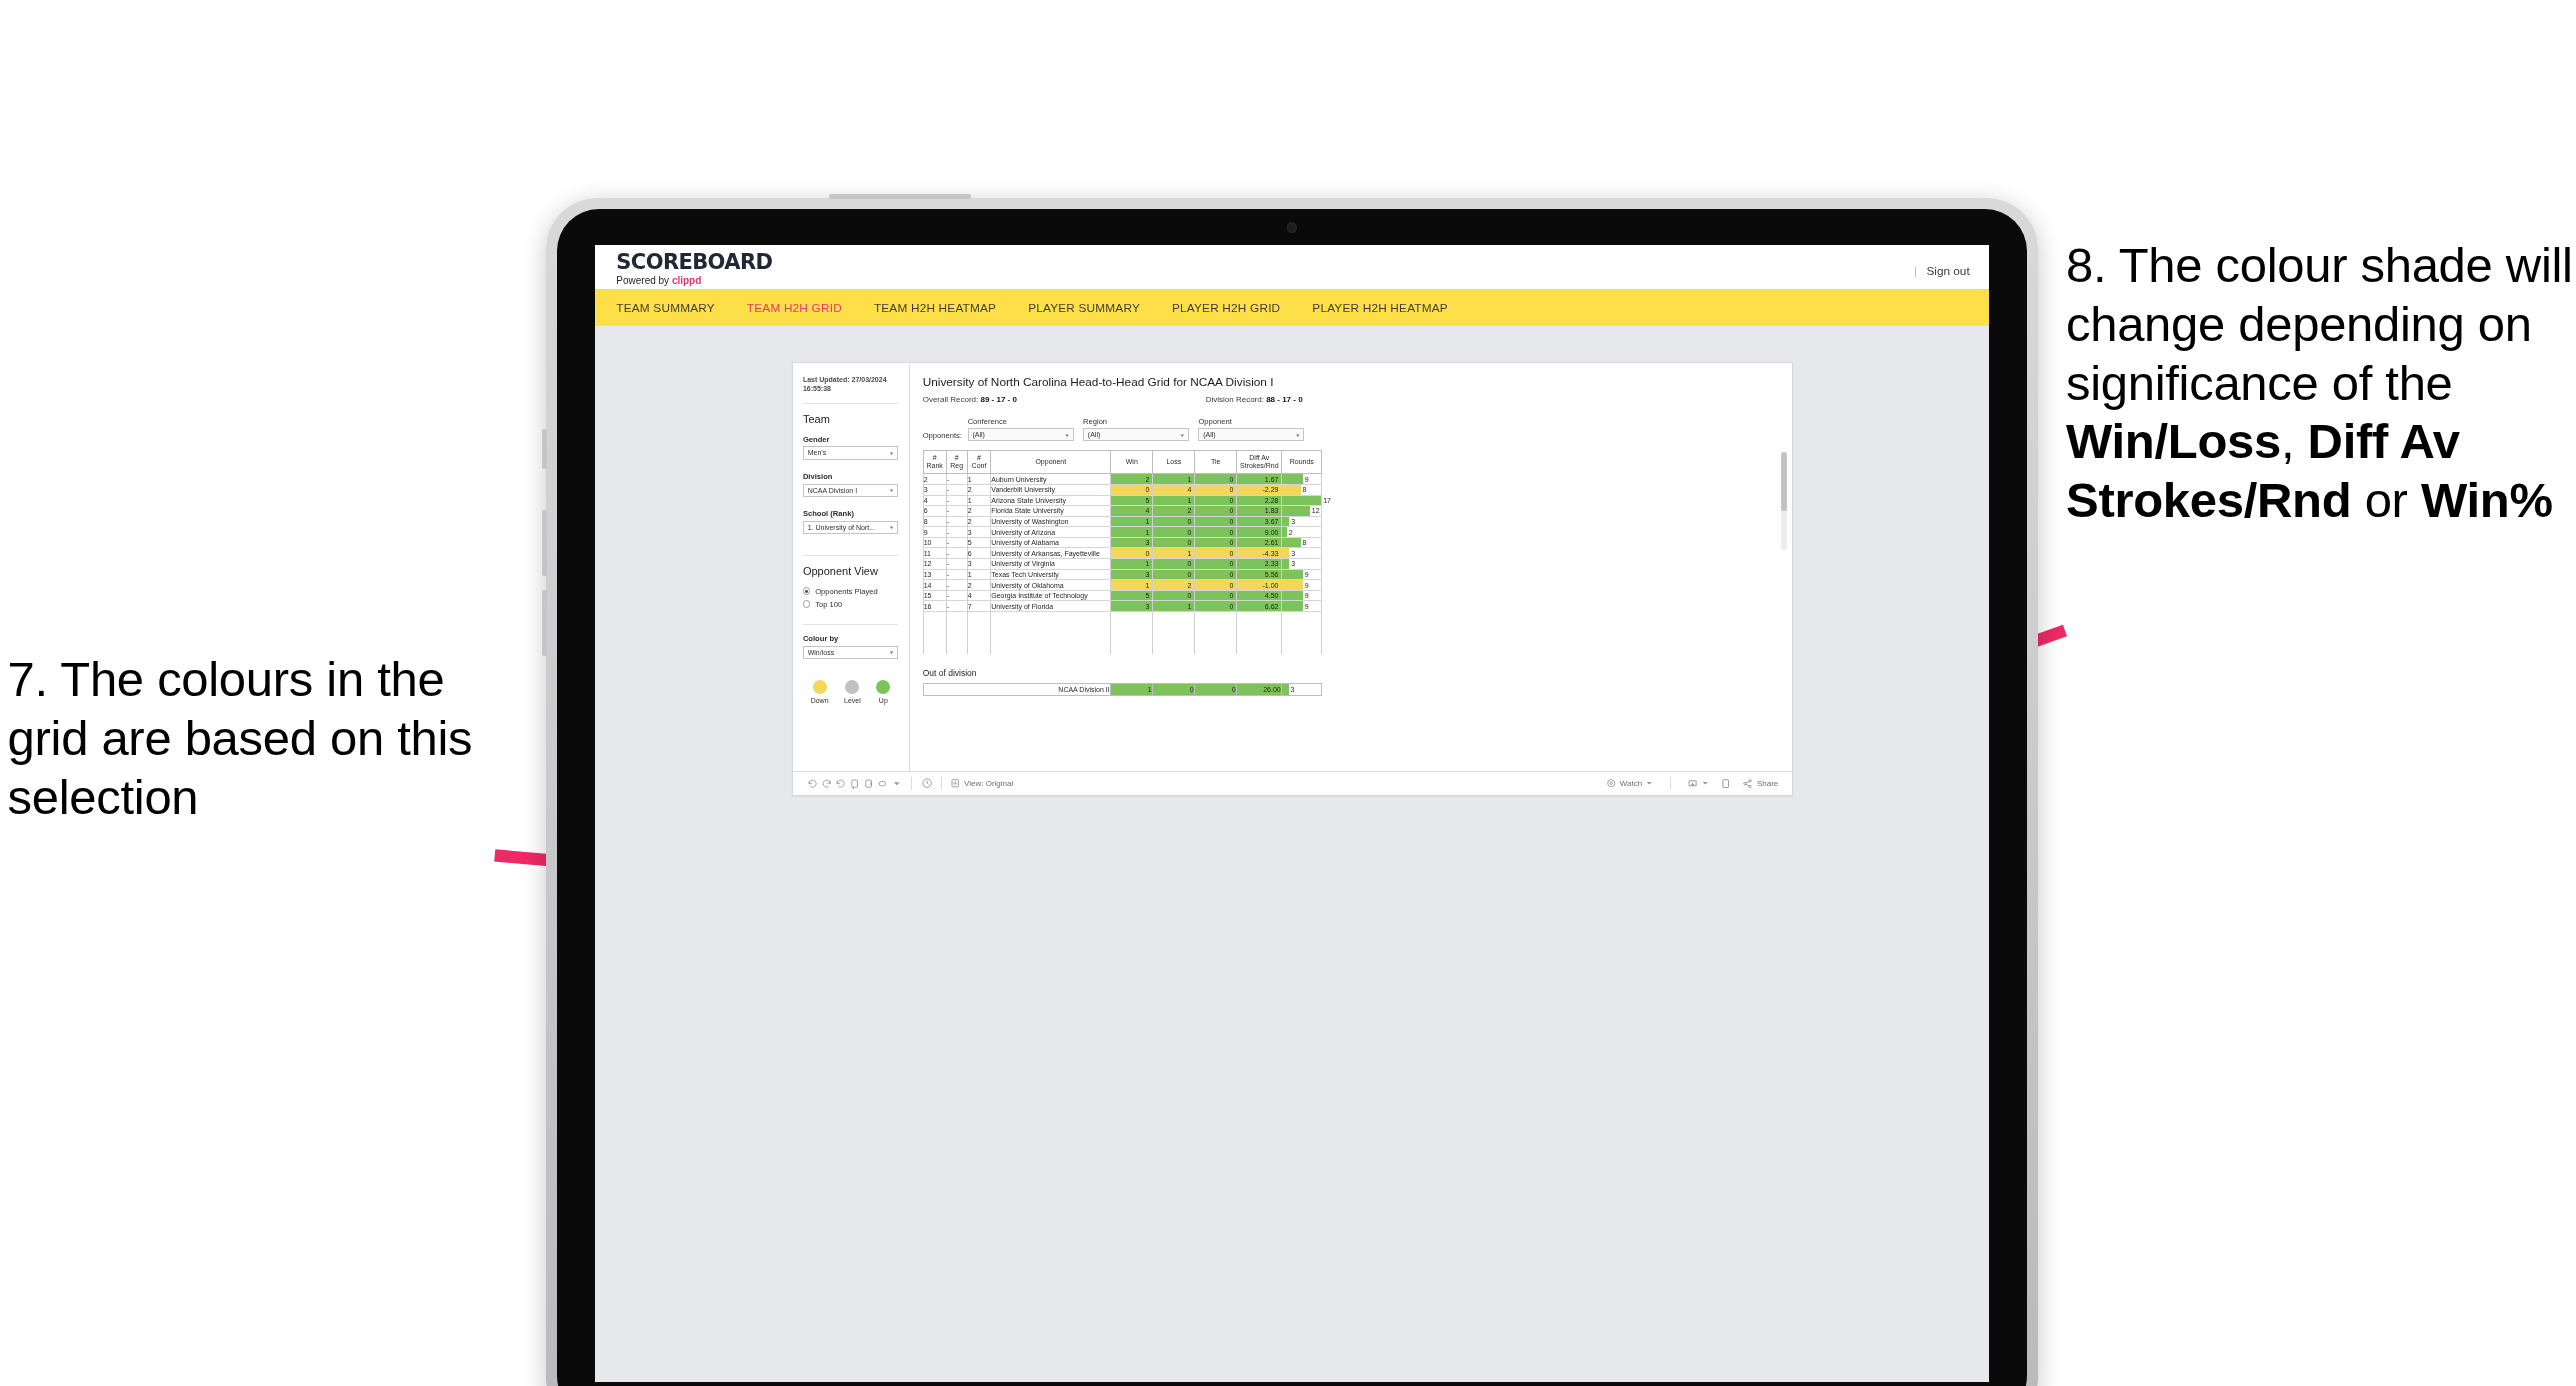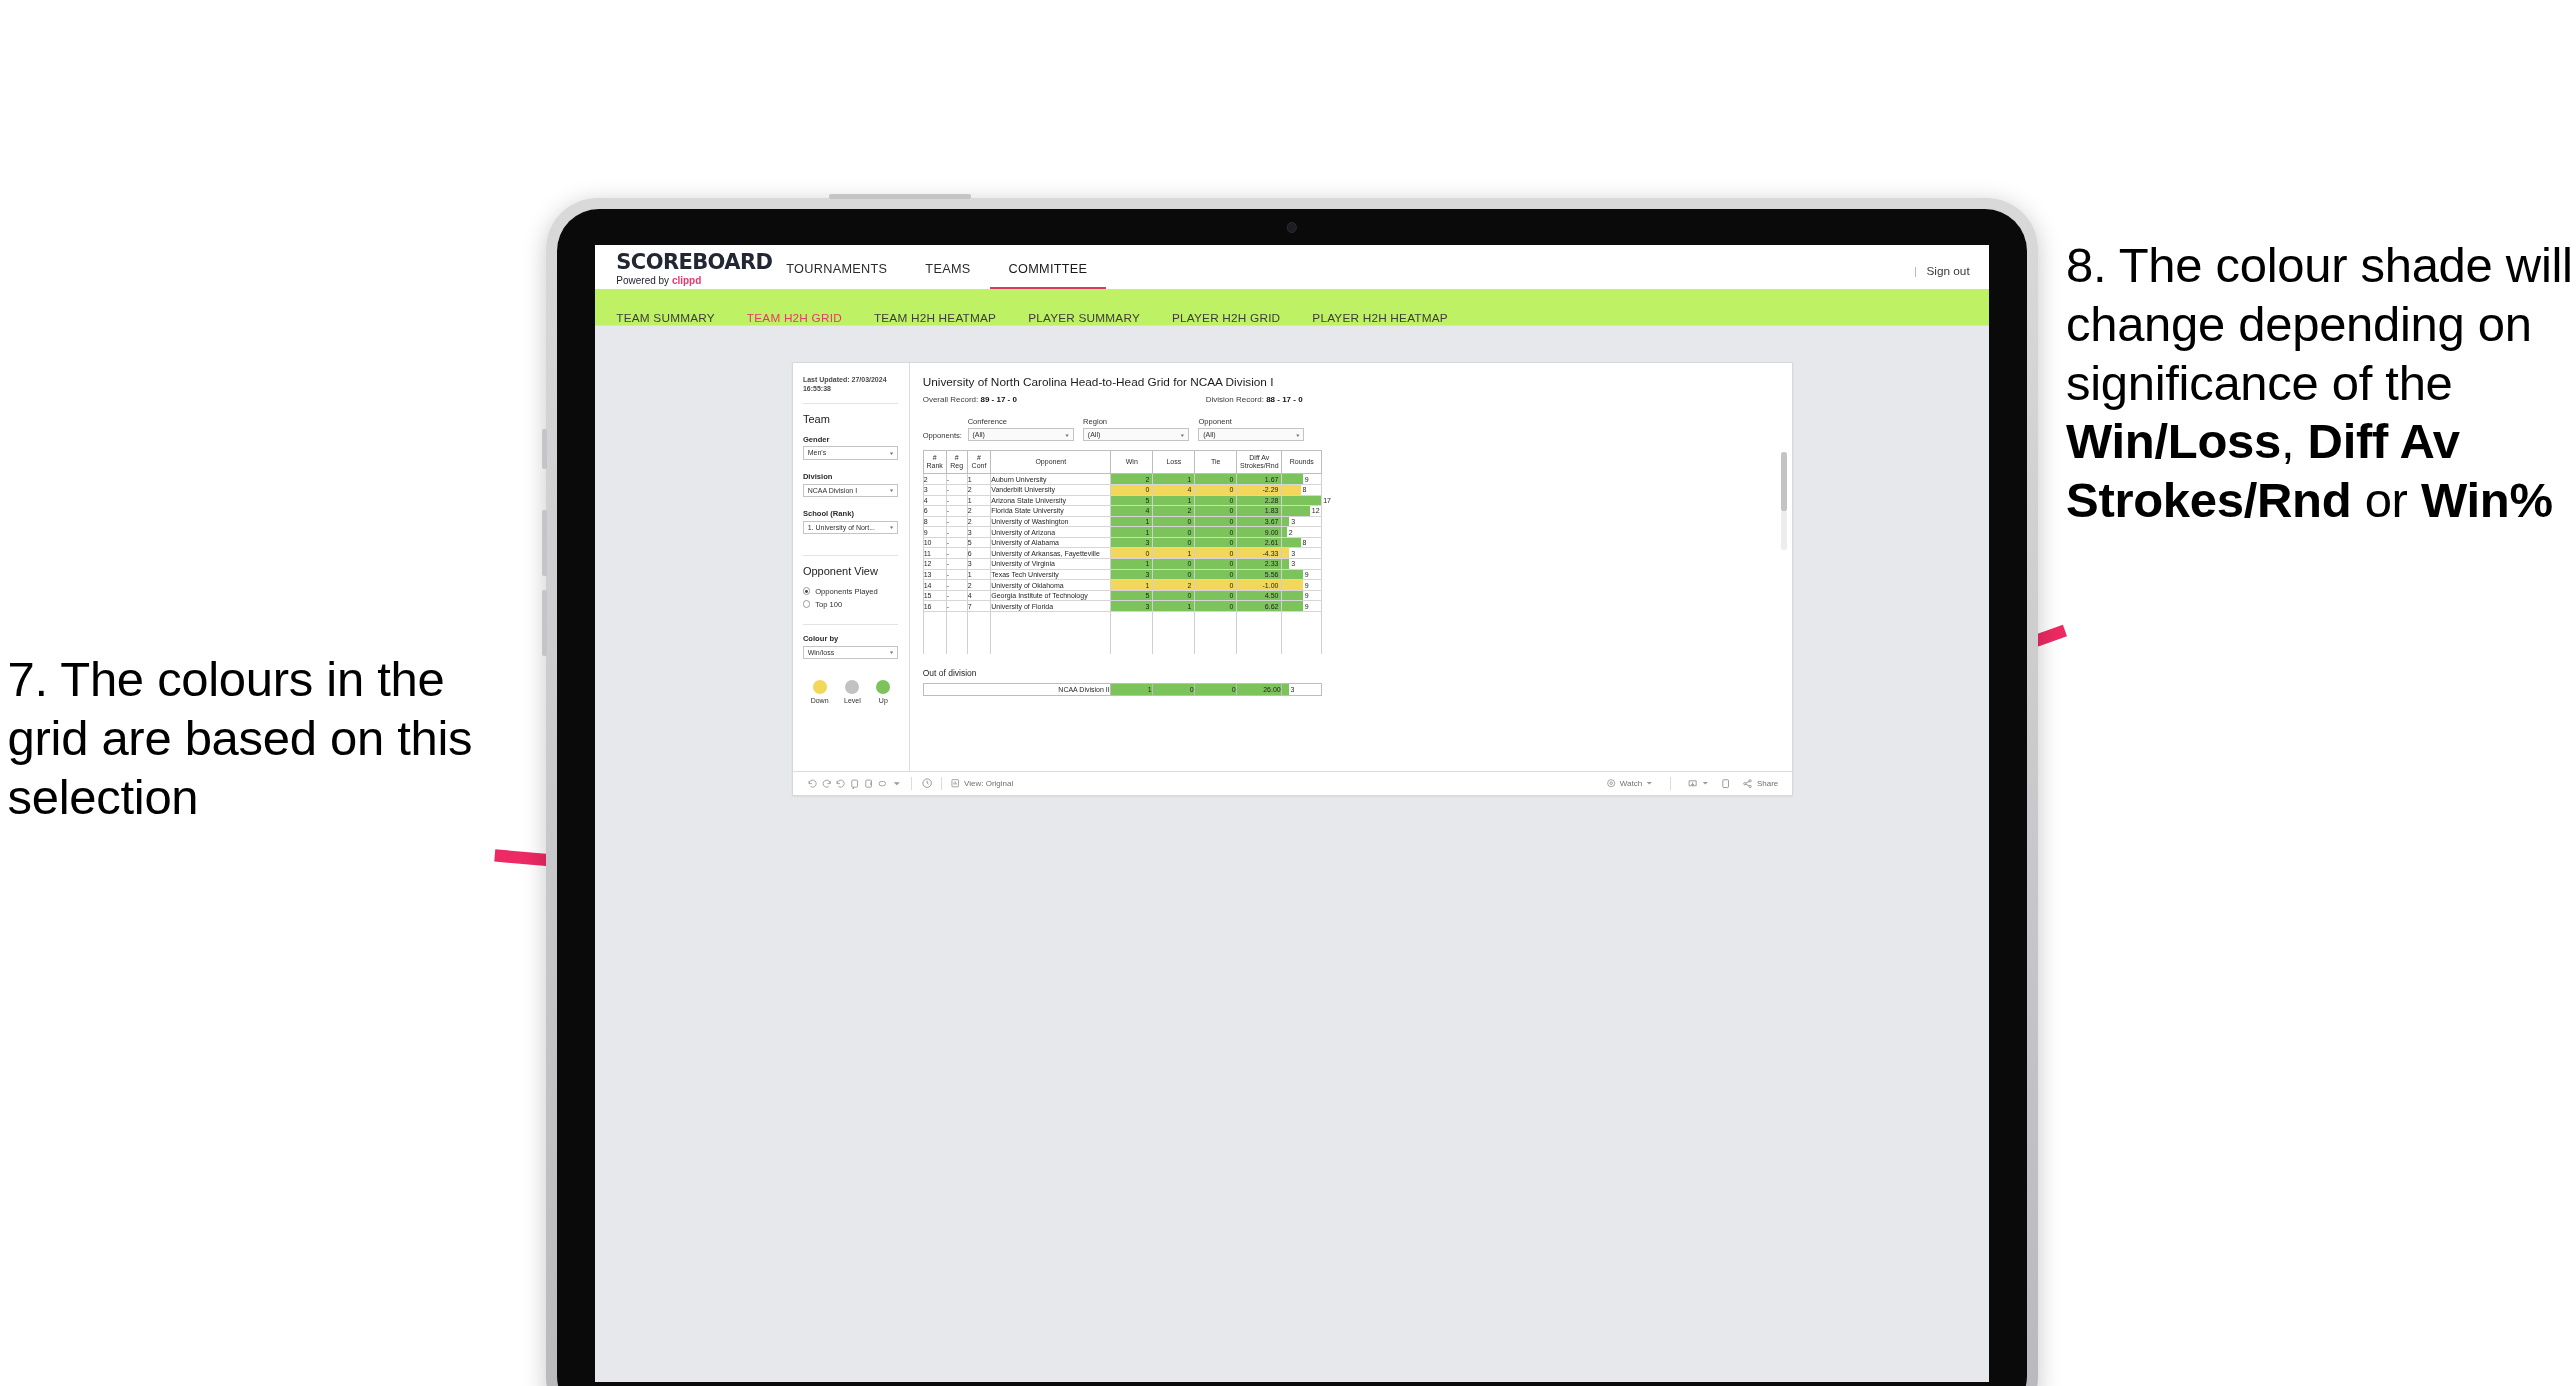--- a/index.html
+++ b/index.html
@@ -92,23 +92,23 @@
   .topnav-item.active { border-bottom-color:#d93a5f; color:#1a1a1a; }
   #signout-wrap {
     margin-left:auto; display:flex; align-items:center; gap:9.4px;
     padding: 0 19px 11.3px 0; font-size: 11.8px; color:#3a3a3a;
   }
   #signout-wrap .divider { color:#b8b8b8; }
   #signout { cursor:pointer; }
 
   
   #subnav {
-    height: 36px; background:#bef264;
+    height: 36px; background:#fde047;
     border-bottom:0.9px solid #dcdcdc;
-    display:flex; align-items:flex-end; padding-left: 21px;
+    display:flex; align-items:center; padding-left: 21px;
   }
   .subnav-item {
     font-size: 11.8px; color:#3d3d3d; letter-spacing:0.2px;
     margin-right: 32px; cursor:pointer; white-space:nowrap;
   }
   .subnav-item.active { color:#e8376f; }
 
   
   #canvas-area {
     background:#e6e8eb;
@@ -264,25 +264,20 @@
       <div id="camera"></div>
 
       <div id="screen">
 
         <div id="app-header">
           <div id="logo-block">
             <div id="logo-word">SCOREBOARD</div>
             <div id="logo-sub">
               <span>Powered by </span><span class="brand">clippd</span>
             </div>
-          </div>
-          <div class="topnav">
-            <div class="topnav-item">TOURNAMENTS</div>
-            <div class="topnav-item">TEAMS</div>
-            <div class="topnav-item active">COMMITTEE</div>
           </div>
           <div id="signout-wrap">
             <span class="divider">|</span>
             <span id="signout">Sign out</span>
           </div>
         </div>
 
         <div id="subnav">
           <div class="subnav-item">TEAM SUMMARY</div>
           <div class="subnav-item active">TEAM H2H GRID</div>

